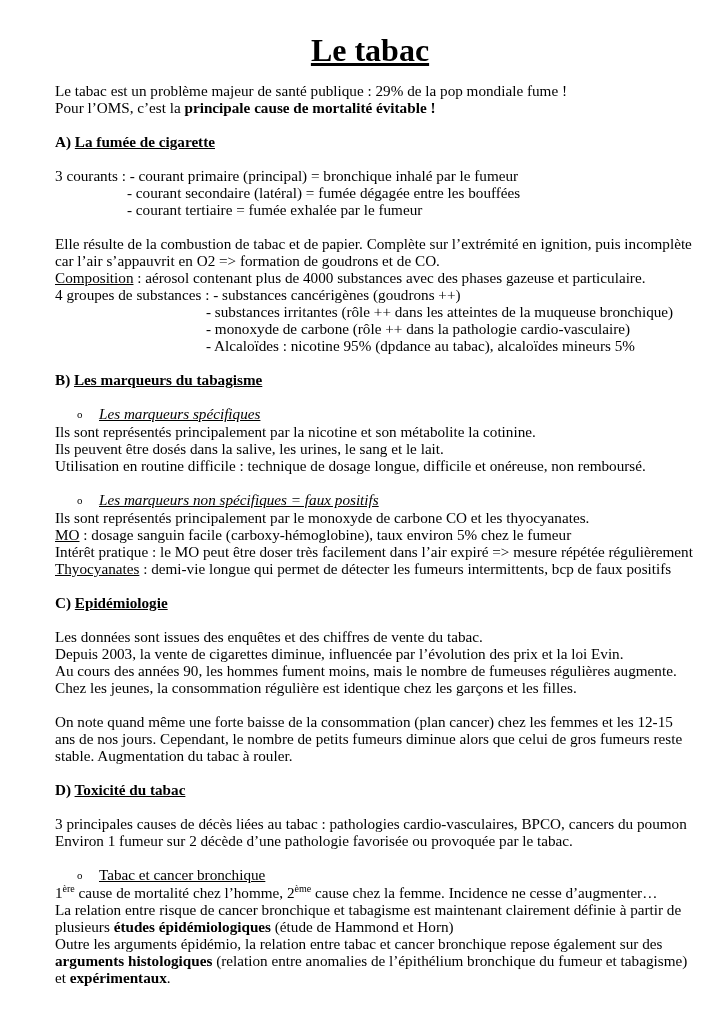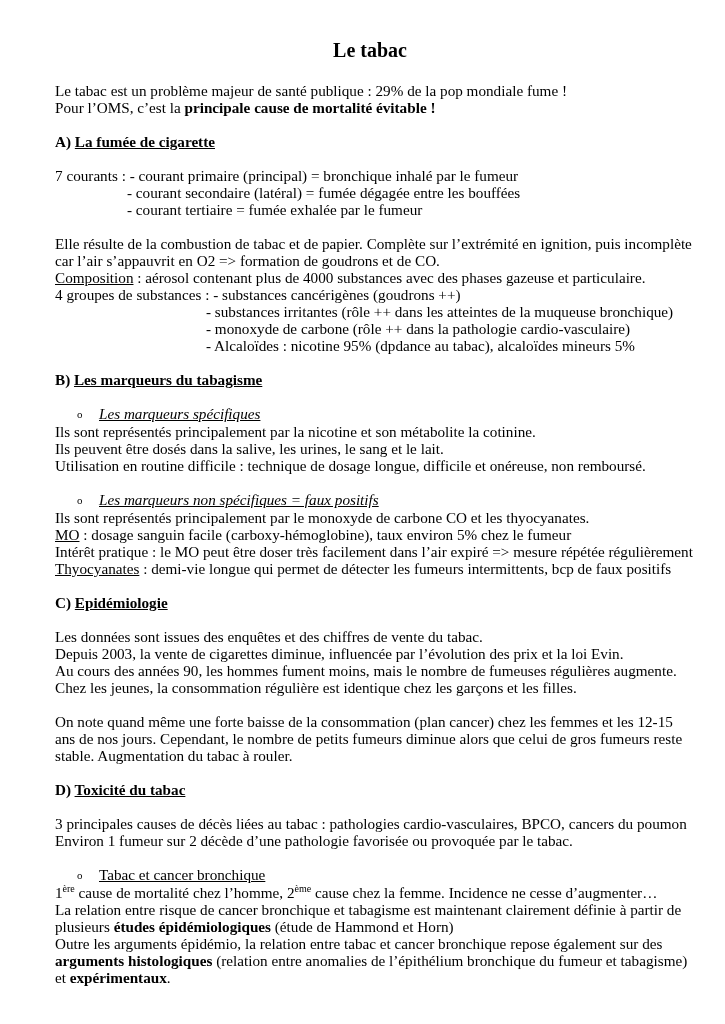--- a/index.html
+++ b/index.html
@@ -3,22 +3,22 @@
 <meta charset="utf-8">
 <style>
   html, body { margin: 0; padding: 0; background: #ffffff; }
   body {
     width: 725px; height: 1024px; position: relative; overflow: hidden;
     font-family: "Liberation Serif", "DejaVu Serif", serif;
     color: #000000; font-size: 15.2px;
   }
   .page { position: absolute; left: 55px; top: 30px; width: 620px; }
   .title {
-    text-align: center; font-weight: bold; font-size: 20px;
-    margin: 0; line-height: 40px; height: 52px; padding-left: 10px;
+    text-align: center; font-weight: bold; font-size: 32px;
+    margin: 0; line-height: 40px; height: 52px; padding-left: 10px; text-decoration: underline;
   }
   .line { line-height: 17px; white-space: nowrap; margin: 0; }
   .gap { height: 17px; }
   .h { font-weight: bold; line-height: 17px; white-space: nowrap; }
   .u { text-decoration: underline; }
   .b { font-weight: bold; }
   .i { font-style: italic; text-decoration: underline; }
   .ind1 { padding-left: 72px; }
   .ind2 { padding-left: 151px; }
   .bullet { display: inline-block; width: 22px; padding-left: 22px; font-size: 11px; vertical-align: 1px; }
@@ -30,21 +30,21 @@
 <div class="page">
 
   <h1 class="title">Le tabac</h1>
 
   <p class="line">Le tabac est un problème majeur de santé publique : 29% de la pop mondiale fume !</p>
   <p class="line"><span>Pour l’OMS, c’est la </span><span class="b">principale cause de mortalité évitable !</span></p>
   <div class="gap"></div>
 
   <div class="h"><span>A) </span><span class="u">La fumée de cigarette</span></div>
   <div class="gap"></div>
-  <p class="line"><span>7 courants : </span><span>- courant primaire (principal) = bronchique inhalé par le fumeur</span></p>
+  <p class="line"><span>3 courants : </span><span>- courant primaire (principal) = bronchique inhalé par le fumeur</span></p>
   <p class="line ind1">- courant secondaire (latéral) = fumée dégagée entre les bouffées</p>
   <p class="line ind1">- courant tertiaire = fumée exhalée par le fumeur</p>
   <div class="gap"></div>
   <p class="line">Elle résulte de la combustion de tabac et de papier. Complète sur l’extrémité en ignition, puis incomplète</p>
   <p class="line">car l’air s’appauvrit en O2 =&gt; formation de goudrons et de CO.</p>
   <p class="line"><span class="u">Composition</span><span> : aérosol contenant plus de 4000 substances avec des phases gazeuse et particulaire.</span></p>
   <p class="line"><span>4 groupes de substances : </span><span>- substances cancérigènes (goudrons ++)</span></p>
   <p class="line ind2">- substances irritantes (rôle ++ dans les atteintes de la muqueuse bronchique)</p>
   <p class="line ind2">- monoxyde de carbone (rôle ++ dans la pathologie cardio-vasculaire)</p>
   <p class="line ind2">- Alcaloïdes : nicotine 95% (dpdance au tabac), alcaloïdes mineurs 5%</p>

